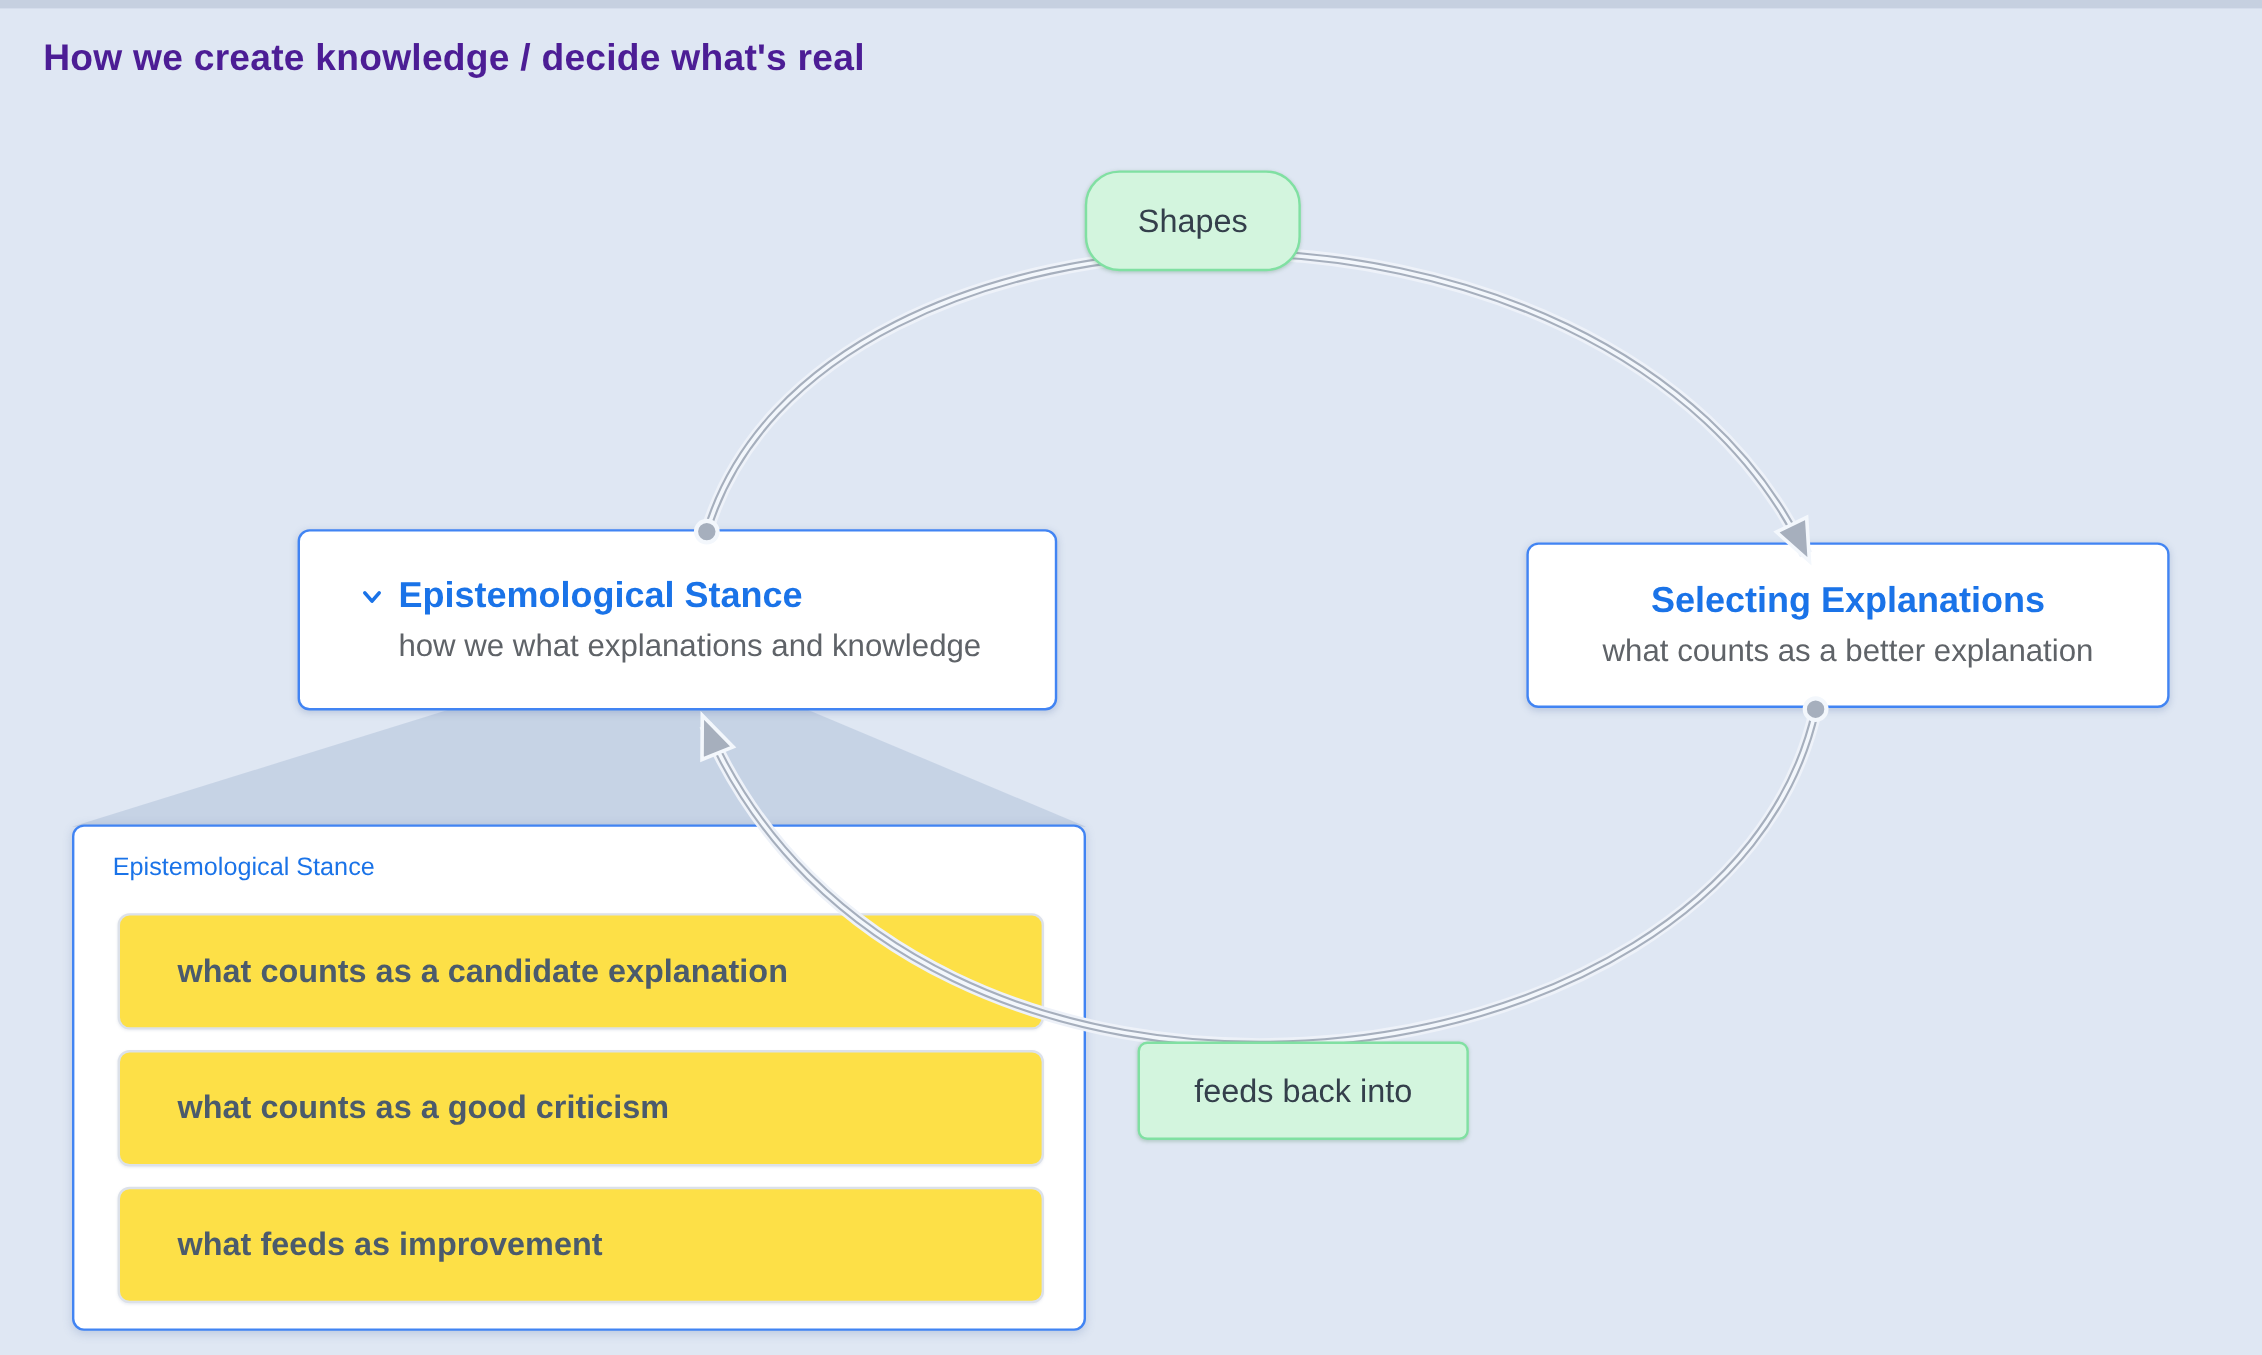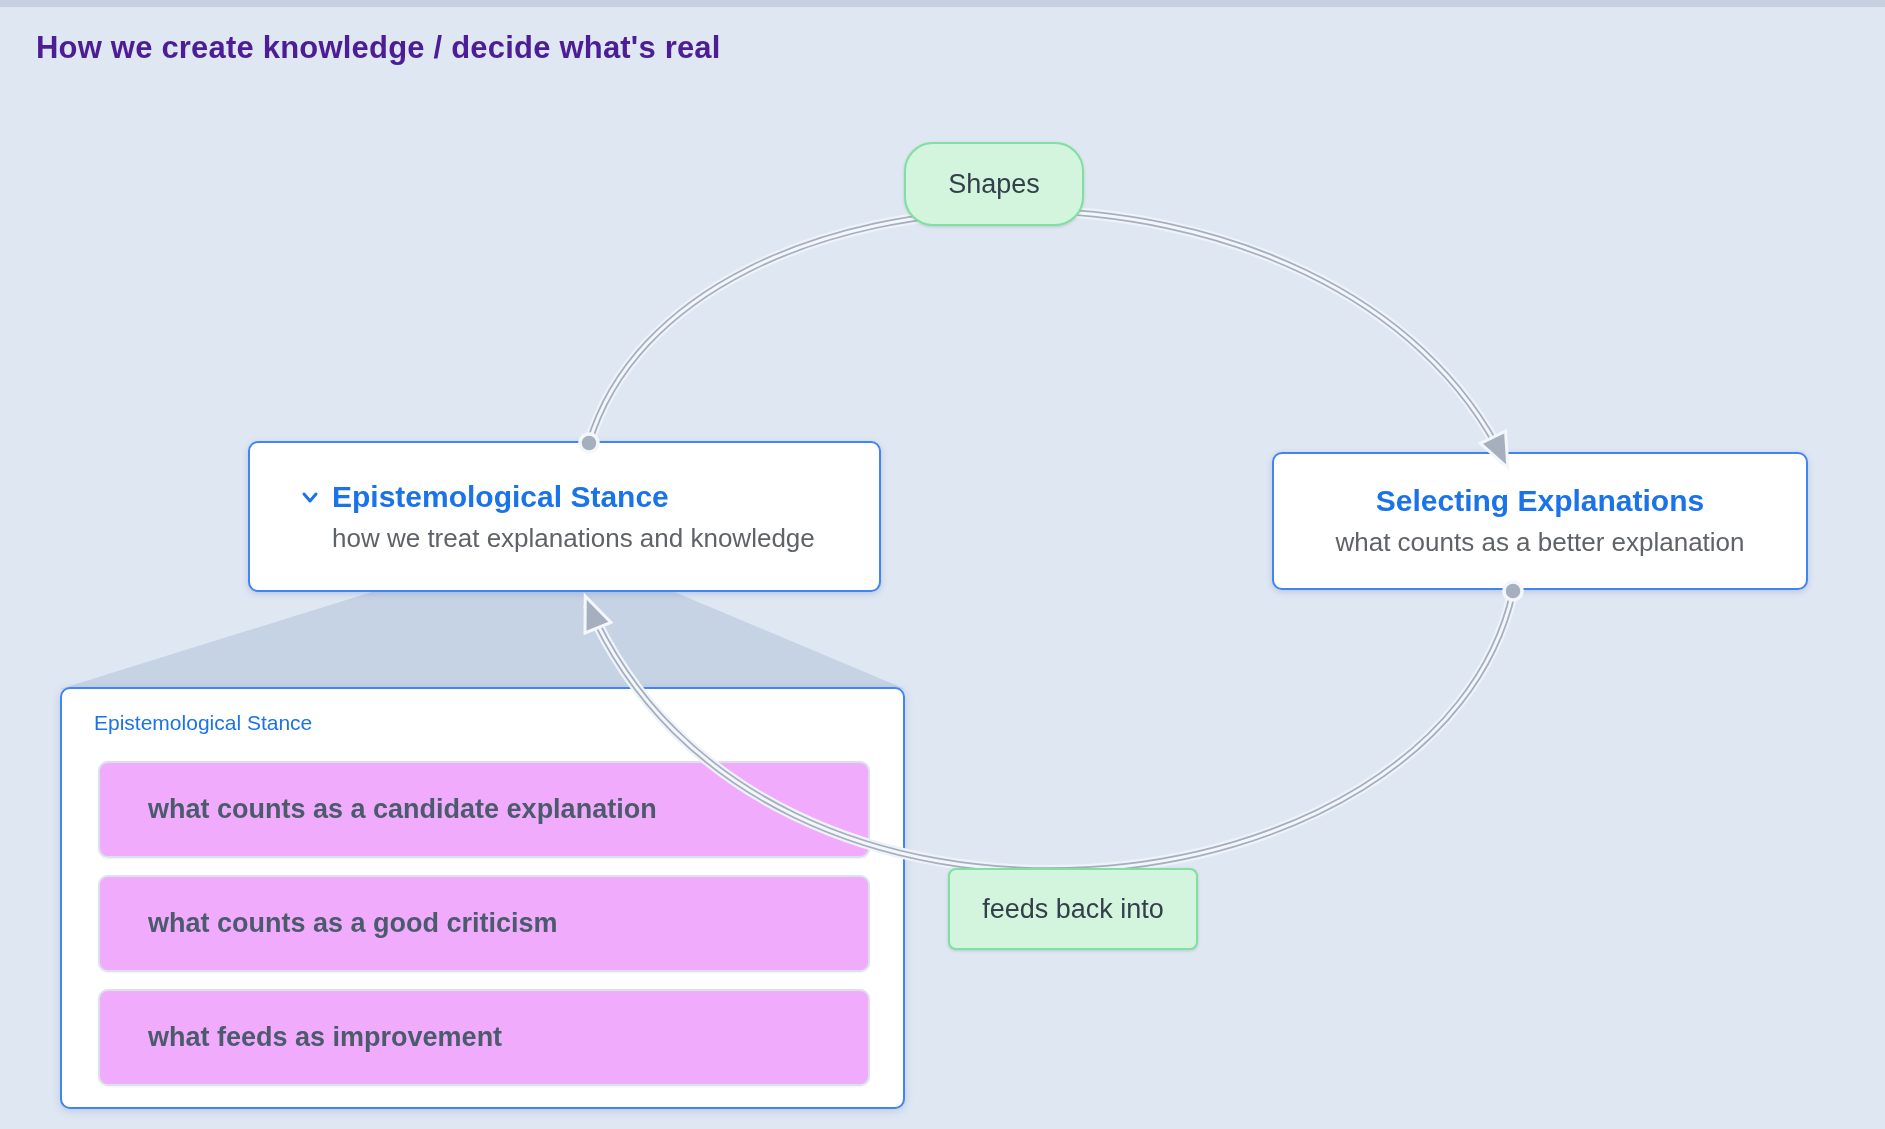--- a/index.html
+++ b/index.html
@@ -30,32 +30,32 @@
   .node-subtitle{font-size:26px;color:#5f6368;margin-top:9px;}
   .node-left .node-subtitle{margin-left:34px;}
 
   
   .edge-label{
     position:absolute;background:#d3f5de;border:2px solid #80e0a2;border-radius:8px;
     box-sizing:border-box;display:flex;align-items:center;justify-content:center;
     font-size:27px;color:#343f4b;box-shadow:0 1px 3px rgba(90,140,105,.3);cursor:pointer;
   }
   #label-shapes{left:904px;top:142px;width:180px;height:84px;border-radius:29px;}
-  #label-feeds{left:948px;top:868px;width:250px;height:82px;}
+  #label-feeds{left:948px;top:868px;width:276px;height:82px;}
 
   
   .panel{
     position:absolute;left:60px;top:687px;width:845px;height:422px;box-sizing:border-box;
     background:#ffffff;border:2px solid #4184f3;border-radius:10px;
     box-shadow:0 2px 8px rgba(88,115,170,.25);
   }
   .panel-header{margin:22px 0 0 32px;font-size:21px;color:#1a73e8;}
   .panel-items{position:absolute;left:36px;top:72px;width:772px;}
   .panel-item{
-    height:97px;box-sizing:border-box;margin-bottom:17px;background:#f0abfc;
+    height:97px;box-sizing:border-box;margin-bottom:17px;background:#fde047;
     border:2px solid #dce1e9;border-radius:10px;display:flex;align-items:center;
     padding-left:48px;font-size:27px;font-weight:bold;color:#4b5b6c;cursor:pointer;
     box-shadow:0 1px 2px rgba(120,140,170,.12);
   }
 </style>
 </head>
 <body>
 
 <div id="canvas">
 
@@ -84,21 +84,21 @@
 
   <div class="node node-left">
     <div class="node-title-row">
       <span class="chevron">
         <svg width="24" height="24" viewBox="0 0 24 24">
           <polyline points="6,9 12,16 18,9" fill="none" stroke="#1a73e8" stroke-width="3" stroke-linecap="round" stroke-linejoin="round"></polyline>
         </svg>
       </span>
       <span class="node-title">Epistemological Stance</span>
     </div>
-    <div class="node-subtitle">how we treat explanations and knowledge</div>
+    <div class="node-subtitle">how we what explanations and knowledge</div>
   </div>
 
   <div class="node node-right">
     <div class="node-title-row">
       <span class="node-title">Selecting Explanations</span>
     </div>
     <div class="node-subtitle">what counts as a better explanation</div>
   </div>
 
   <svg class="layer" width="1885" height="1129">

